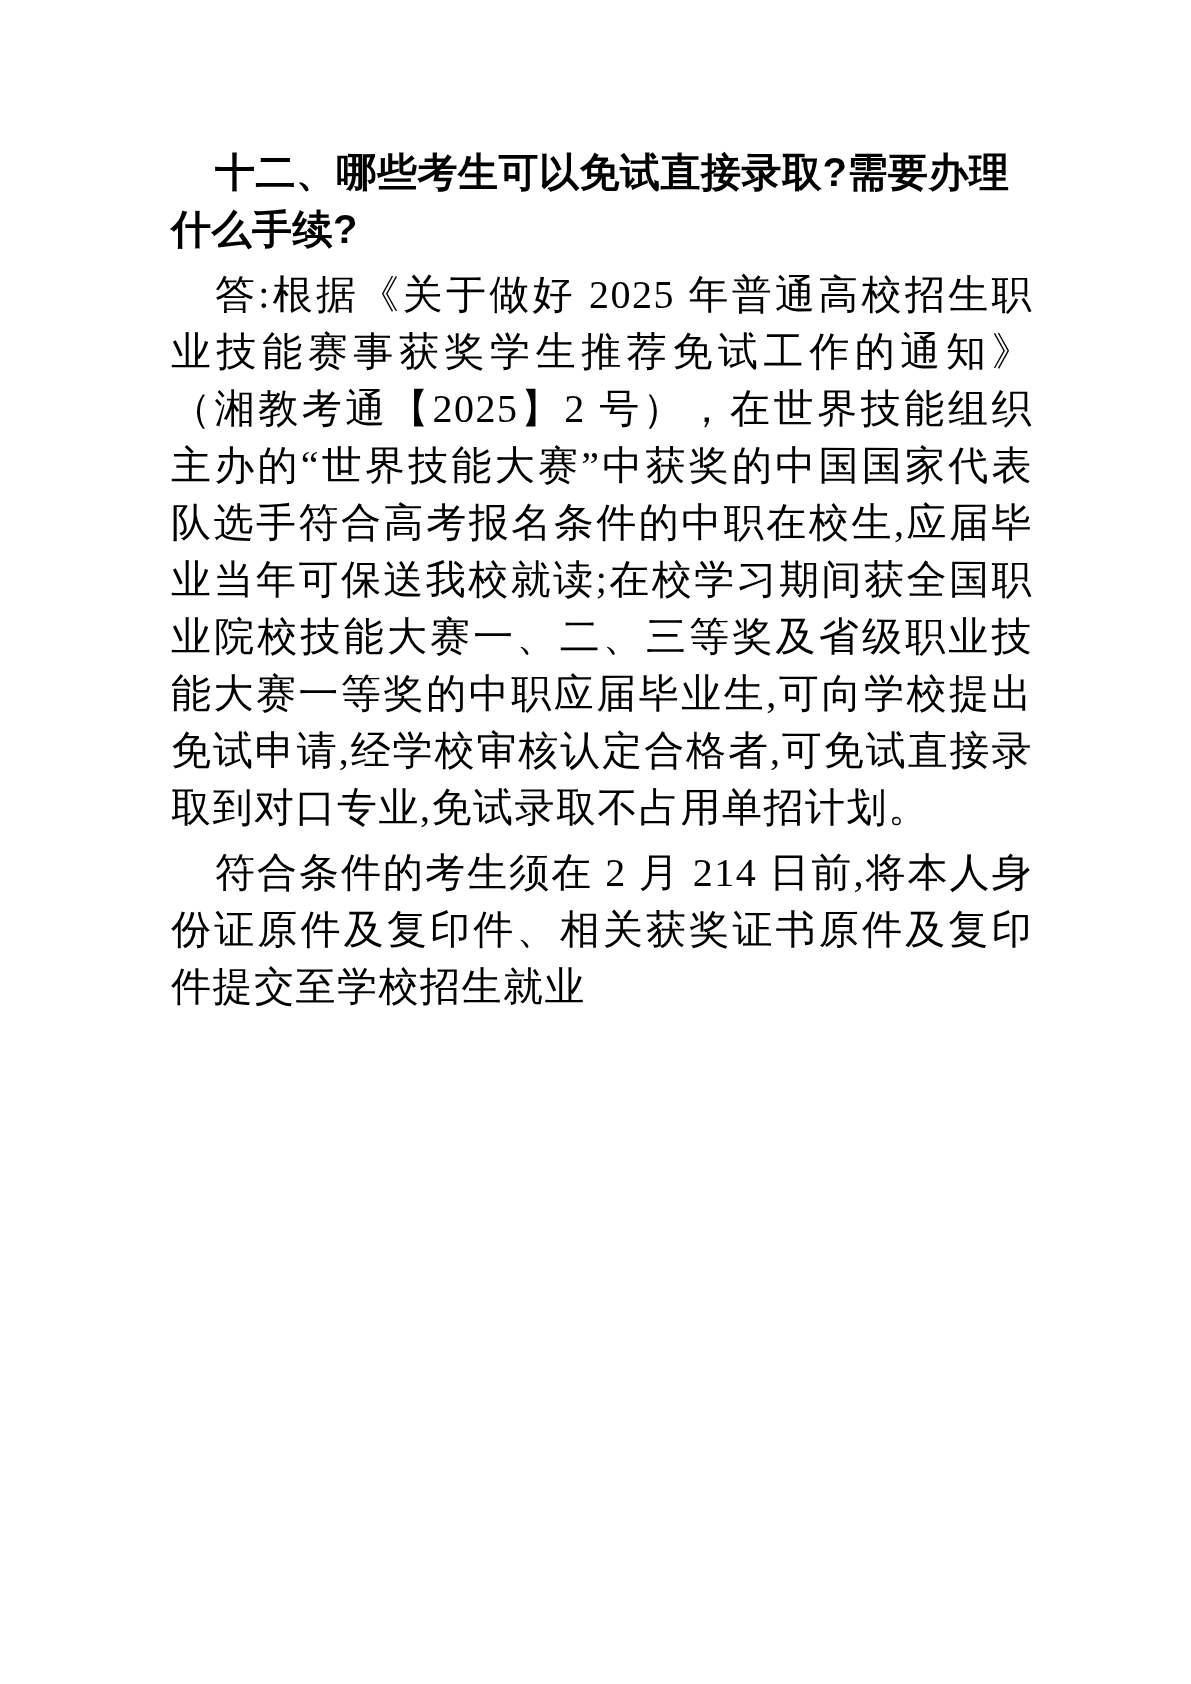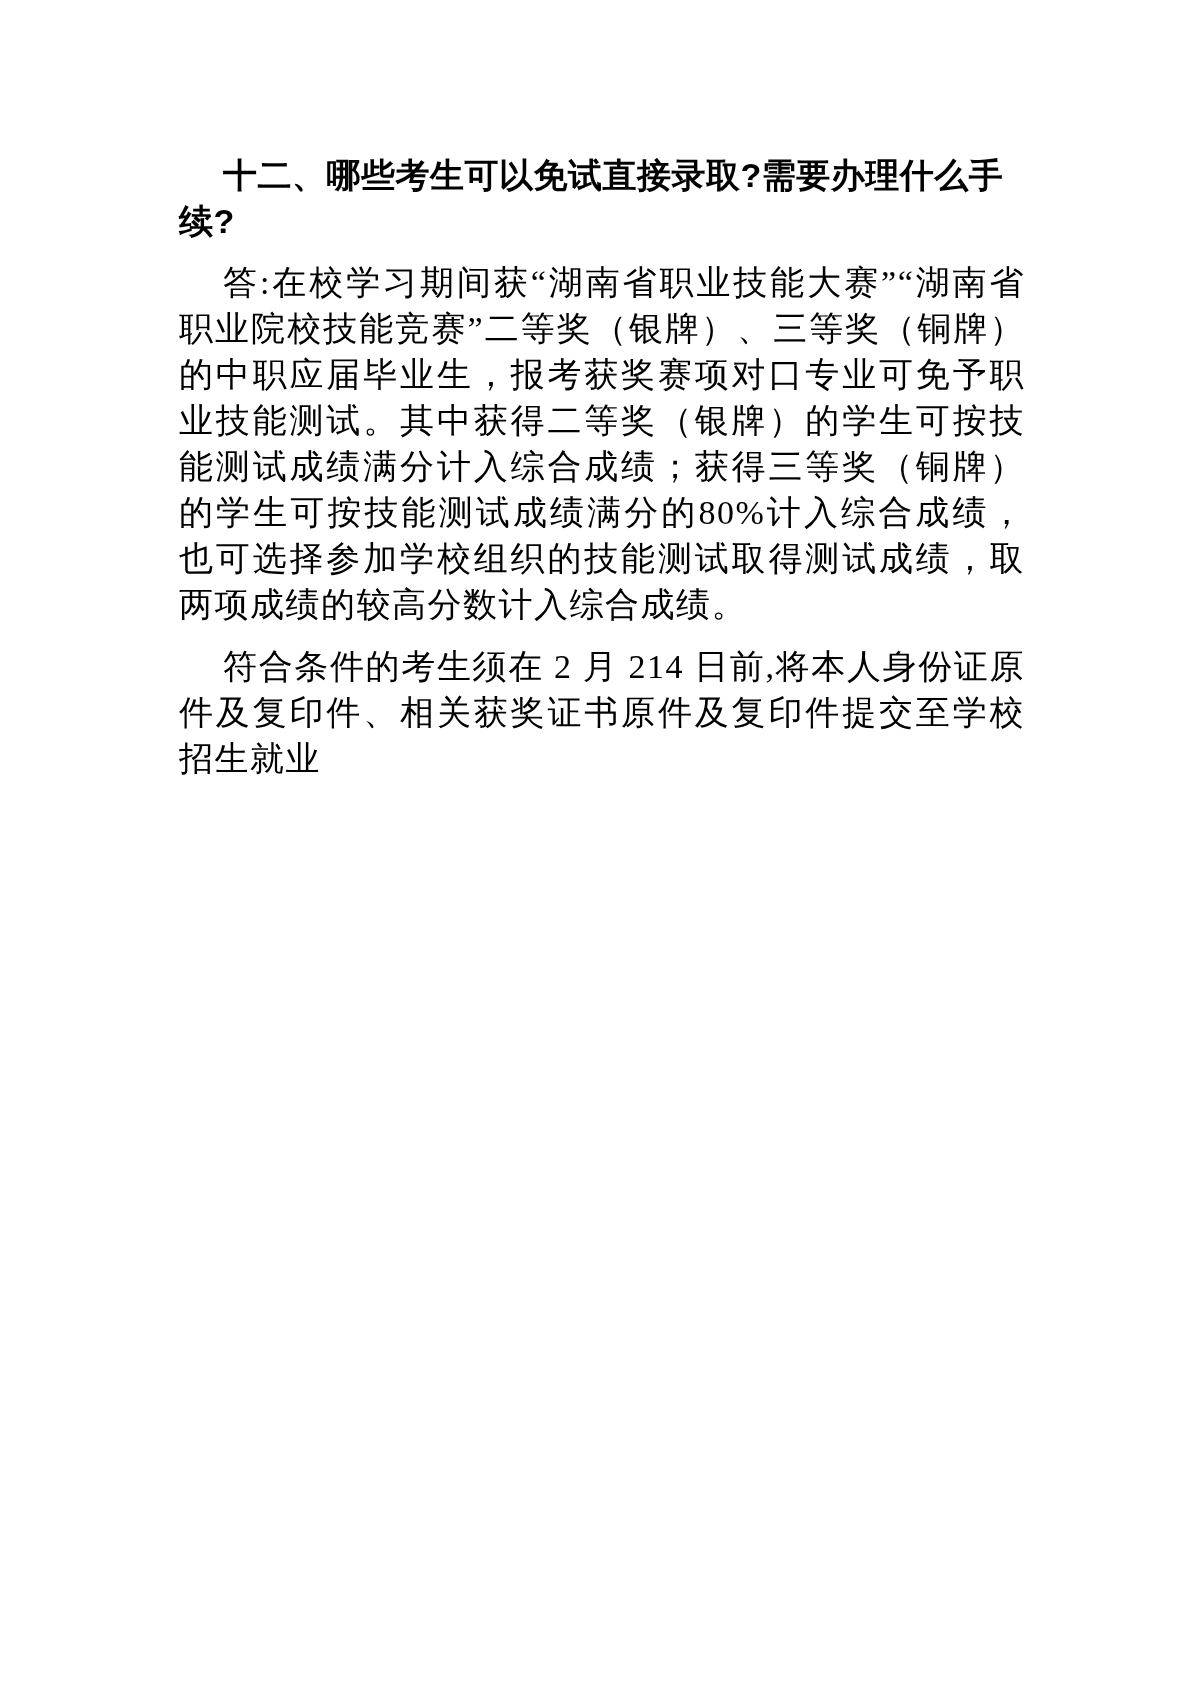--- a/index.html
+++ b/index.html
@@ -15,43 +15,43 @@
     position: relative;
     overflow: hidden;
   }
   .page-content {
     position: absolute;
     top: 136px;
     left: 163px;
     width: 878px;
   }
   .para, .q-heading {
-    margin: 16px;
-    font-size: 34px;
-    line-height: 46px;
+    margin: 8px;
+    font-size: 40px;
+    line-height: 57px;
     letter-spacing: 1.5px;
     text-indent: 44px;
     text-align: justify;
     text-justify: inter-character;
     word-break: break-all;
   }
   .q-heading {
     font-weight: bold;
     font-family: "Liberation Sans", "DejaVu Sans", sans-serif;
     text-align: left;
     letter-spacing: 0.5px;
   }
 </style>
 </head>
 <body>
 
 <div class="page-content">
 
   <h2 class="q-heading">十二、哪些考生可以免试直接录取?需要办理什么手续?</h2>
 
+  <p class="para">答:根据《关于做好 2025 年普通高校招生职业技能赛事获奖学生推荐免试工作的通知》（湘教考通【2025】2 号），在世界技能组织主办的“世界技能大赛”中获奖的中国国家代表队选手符合高考报名条件的中职在校生,应届毕业当年可保送我校就读;在校学习期间获全国职业院校技能大赛一、二、三等奖及省级职业技能大赛一等奖的中职应届毕业生,可向学校提出免试申请,经学校审核认定合格者,可免试直接录取到对口专业,免试录取不占用单招计划。</p>
 
 
 
-  <p class="para">答:在校学习期间获“湖南省职业技能大赛”“湖南省职业院校技能竞赛”二等奖（银牌）、三等奖（铜牌）的中职应届毕业生，报考获奖赛项对口专业可免予职业技能测试。其中获得二等奖（银牌）的学生可按技能测试成绩满分计入综合成绩；获得三等奖（铜牌）的学生可按技能测试成绩满分的80%计入综合成绩，也可选择参加学校组织的技能测试取得测试成绩，取两项成绩的较高分数计入综合成绩。</p>
 
   <p class="para">符合条件的考生须在 2 月 214 日前,将本人身份证原件及复印件、相关获奖证书原件及复印件提交至学校招生就业</p>
 
 </div>
 
 </body></html>

